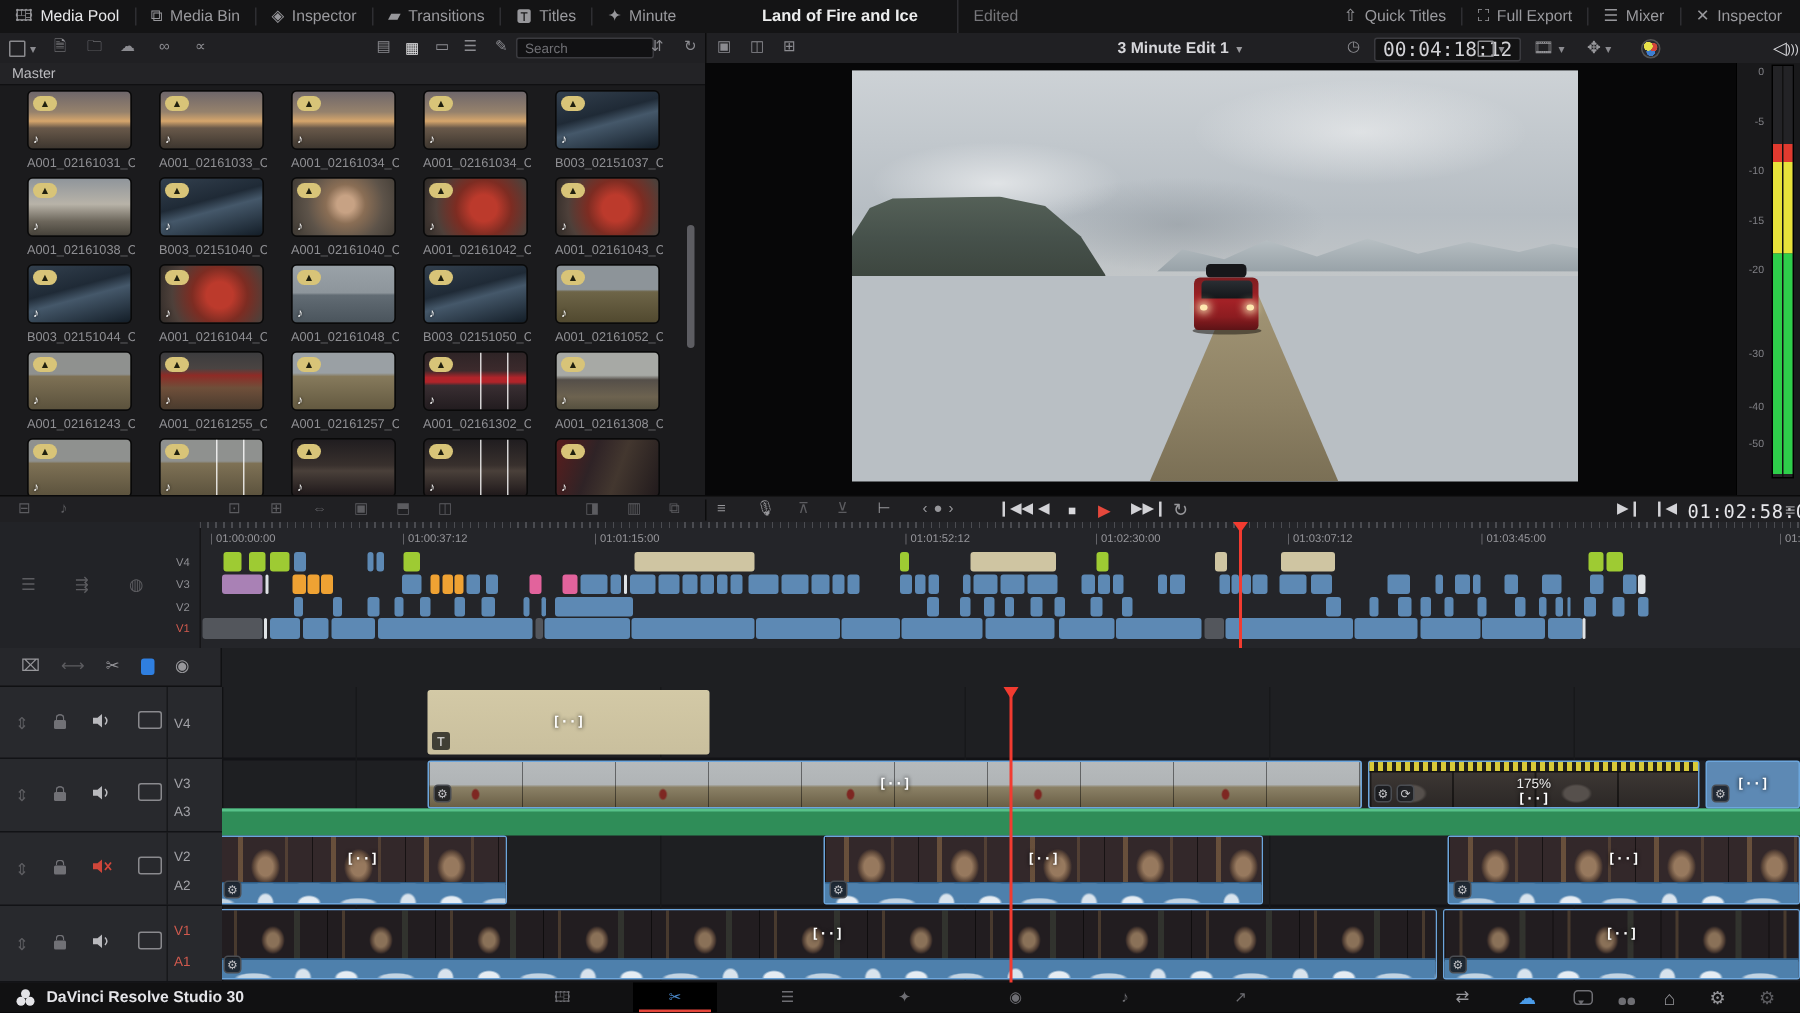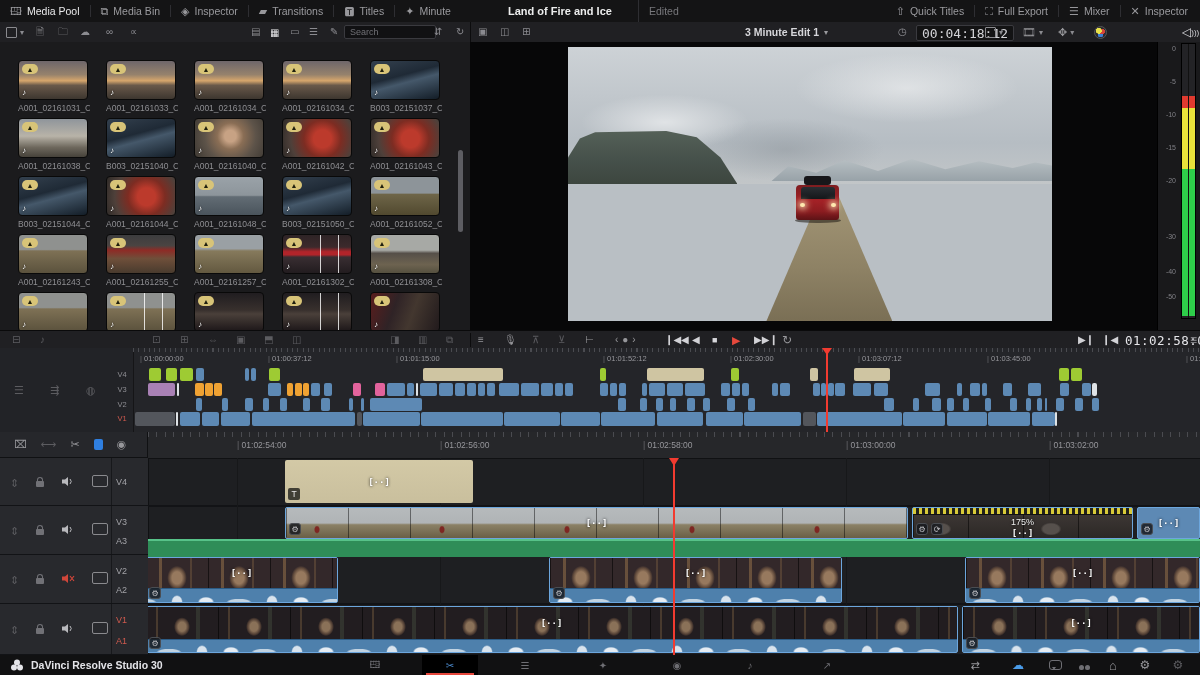--- a/index.html
+++ b/index.html
@@ -287,20 +287,21 @@
         <span class="icn">✥</span>
         <span style="font-size:8px;">▾</span>
       </div>
     <div class="r2i" style="left:1094px;">
         <span class="wheel"></span>
       </div>
     <div class="r2i" style="left:1182px;color:#d8d8dc;font-size:12px;">◁<span style="font-size:8px;">)))</span></div>
   </div>
 
   <div id="mediapool">
+    <div id="mp-master">Master</div>
     <div id="mp-grid">
         <div class="mclip" style="left:18px;top:18px;">
           <div class="mthumb lk-sunset">
             <div class="cloudb">▲</div>
             <div class="noteb">♪</div>
           </div>
           <div class="mname">A001_02161031_C...</div>
         </div>
         <div class="mclip" style="left:106px;top:18px;">
           <div class="mthumb lk-sunset">
@@ -689,28 +690,20 @@
   </div>
 
   <div id="maintl">
     <div id="tl-tools">
       <span class="icn">⌧</span>
       <span class="icn dim">⟷</span>
       <span class="icn">✂</span>
       <span class="bluemark"></span>
       <span class="icn">◉</span>
     </div>
-    <div id="tl-ruler">
-        <div class="ticks"></div>
-        <div class="tl-rl" style="left:89px;">01:02:54:00</div>
-        <div class="tl-rl" style="left:292px;">01:02:56:00</div>
-        <div class="tl-rl" style="left:495px;">01:02:58:00</div>
-        <div class="tl-rl" style="left:698px;">01:03:00:00</div>
-        <div class="tl-rl" style="left:901px;">01:03:02:00</div>
-      </div>
     <div id="tl-heads">
         <div class="thead" style="top:0px;height:48px;">
           <div class="irow">
             <span><span class="icn dim">⇕</span></span>
             <span><span class="lockicn"></span></span>
             <span><svg width="14" height="11">
                 <polygon points="1,3.5 4,3.5 7,1 7,10 4,7.5 1,7.5" fill="#b9b9bd"></polygon>
                 <path d="M9 3 Q11.5 5.5 9 8" stroke="#b9b9bd" fill="none"></path>
               </svg></span>
             <span><span class="filmicn"></span></span>

